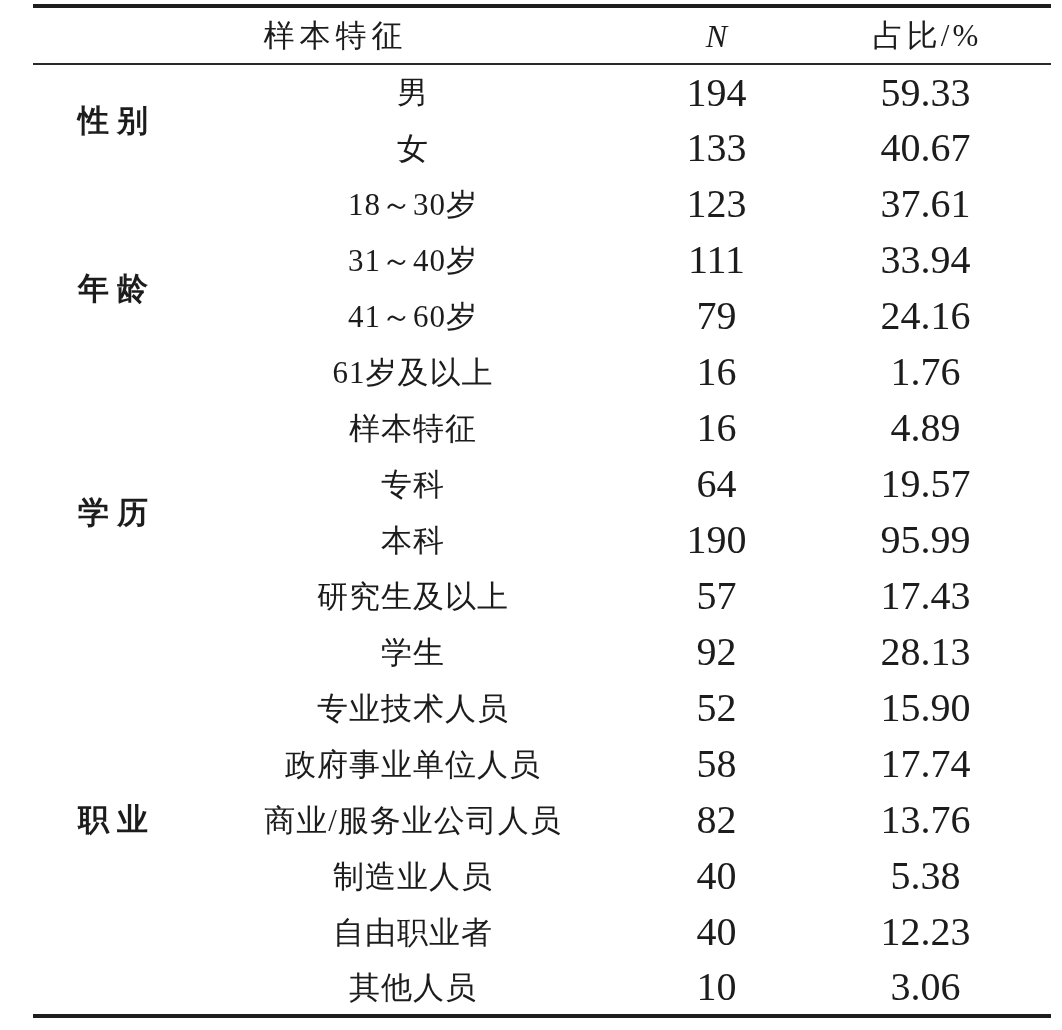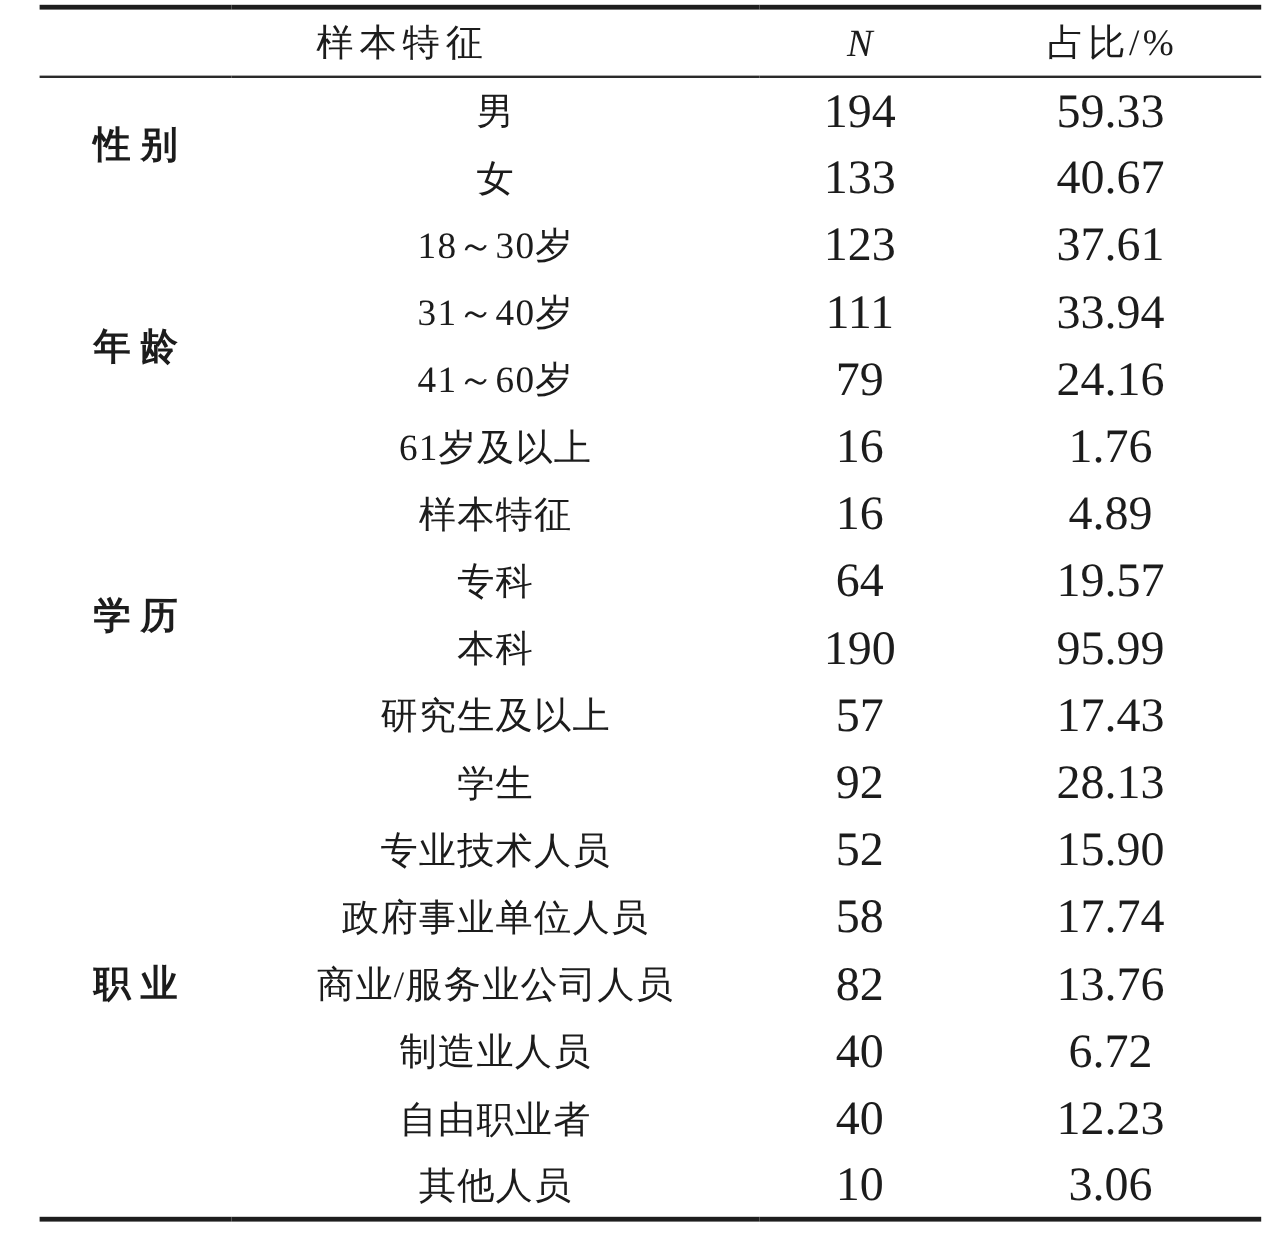--- a/index.html
+++ b/index.html
@@ -164,21 +164,21 @@
           <td class="pct-cell">17.74</td>
         </tr>
         <tr>
           <td class="cat-cell">商业/服务业公司人员</td>
           <td class="num-cell">82</td>
           <td class="pct-cell">13.76</td>
         </tr>
         <tr>
           <td class="cat-cell">制造业人员</td>
           <td class="num-cell">40</td>
-          <td class="pct-cell">6.72</td>
+          <td class="pct-cell">5.38</td>
         </tr>
         <tr>
           <td class="cat-cell">自由职业者</td>
           <td class="num-cell">40</td>
           <td class="pct-cell">12.23</td>
         </tr>
         <tr>
           <td class="cat-cell">其他人员</td>
           <td class="num-cell">10</td>
           <td class="pct-cell">3.06</td>

